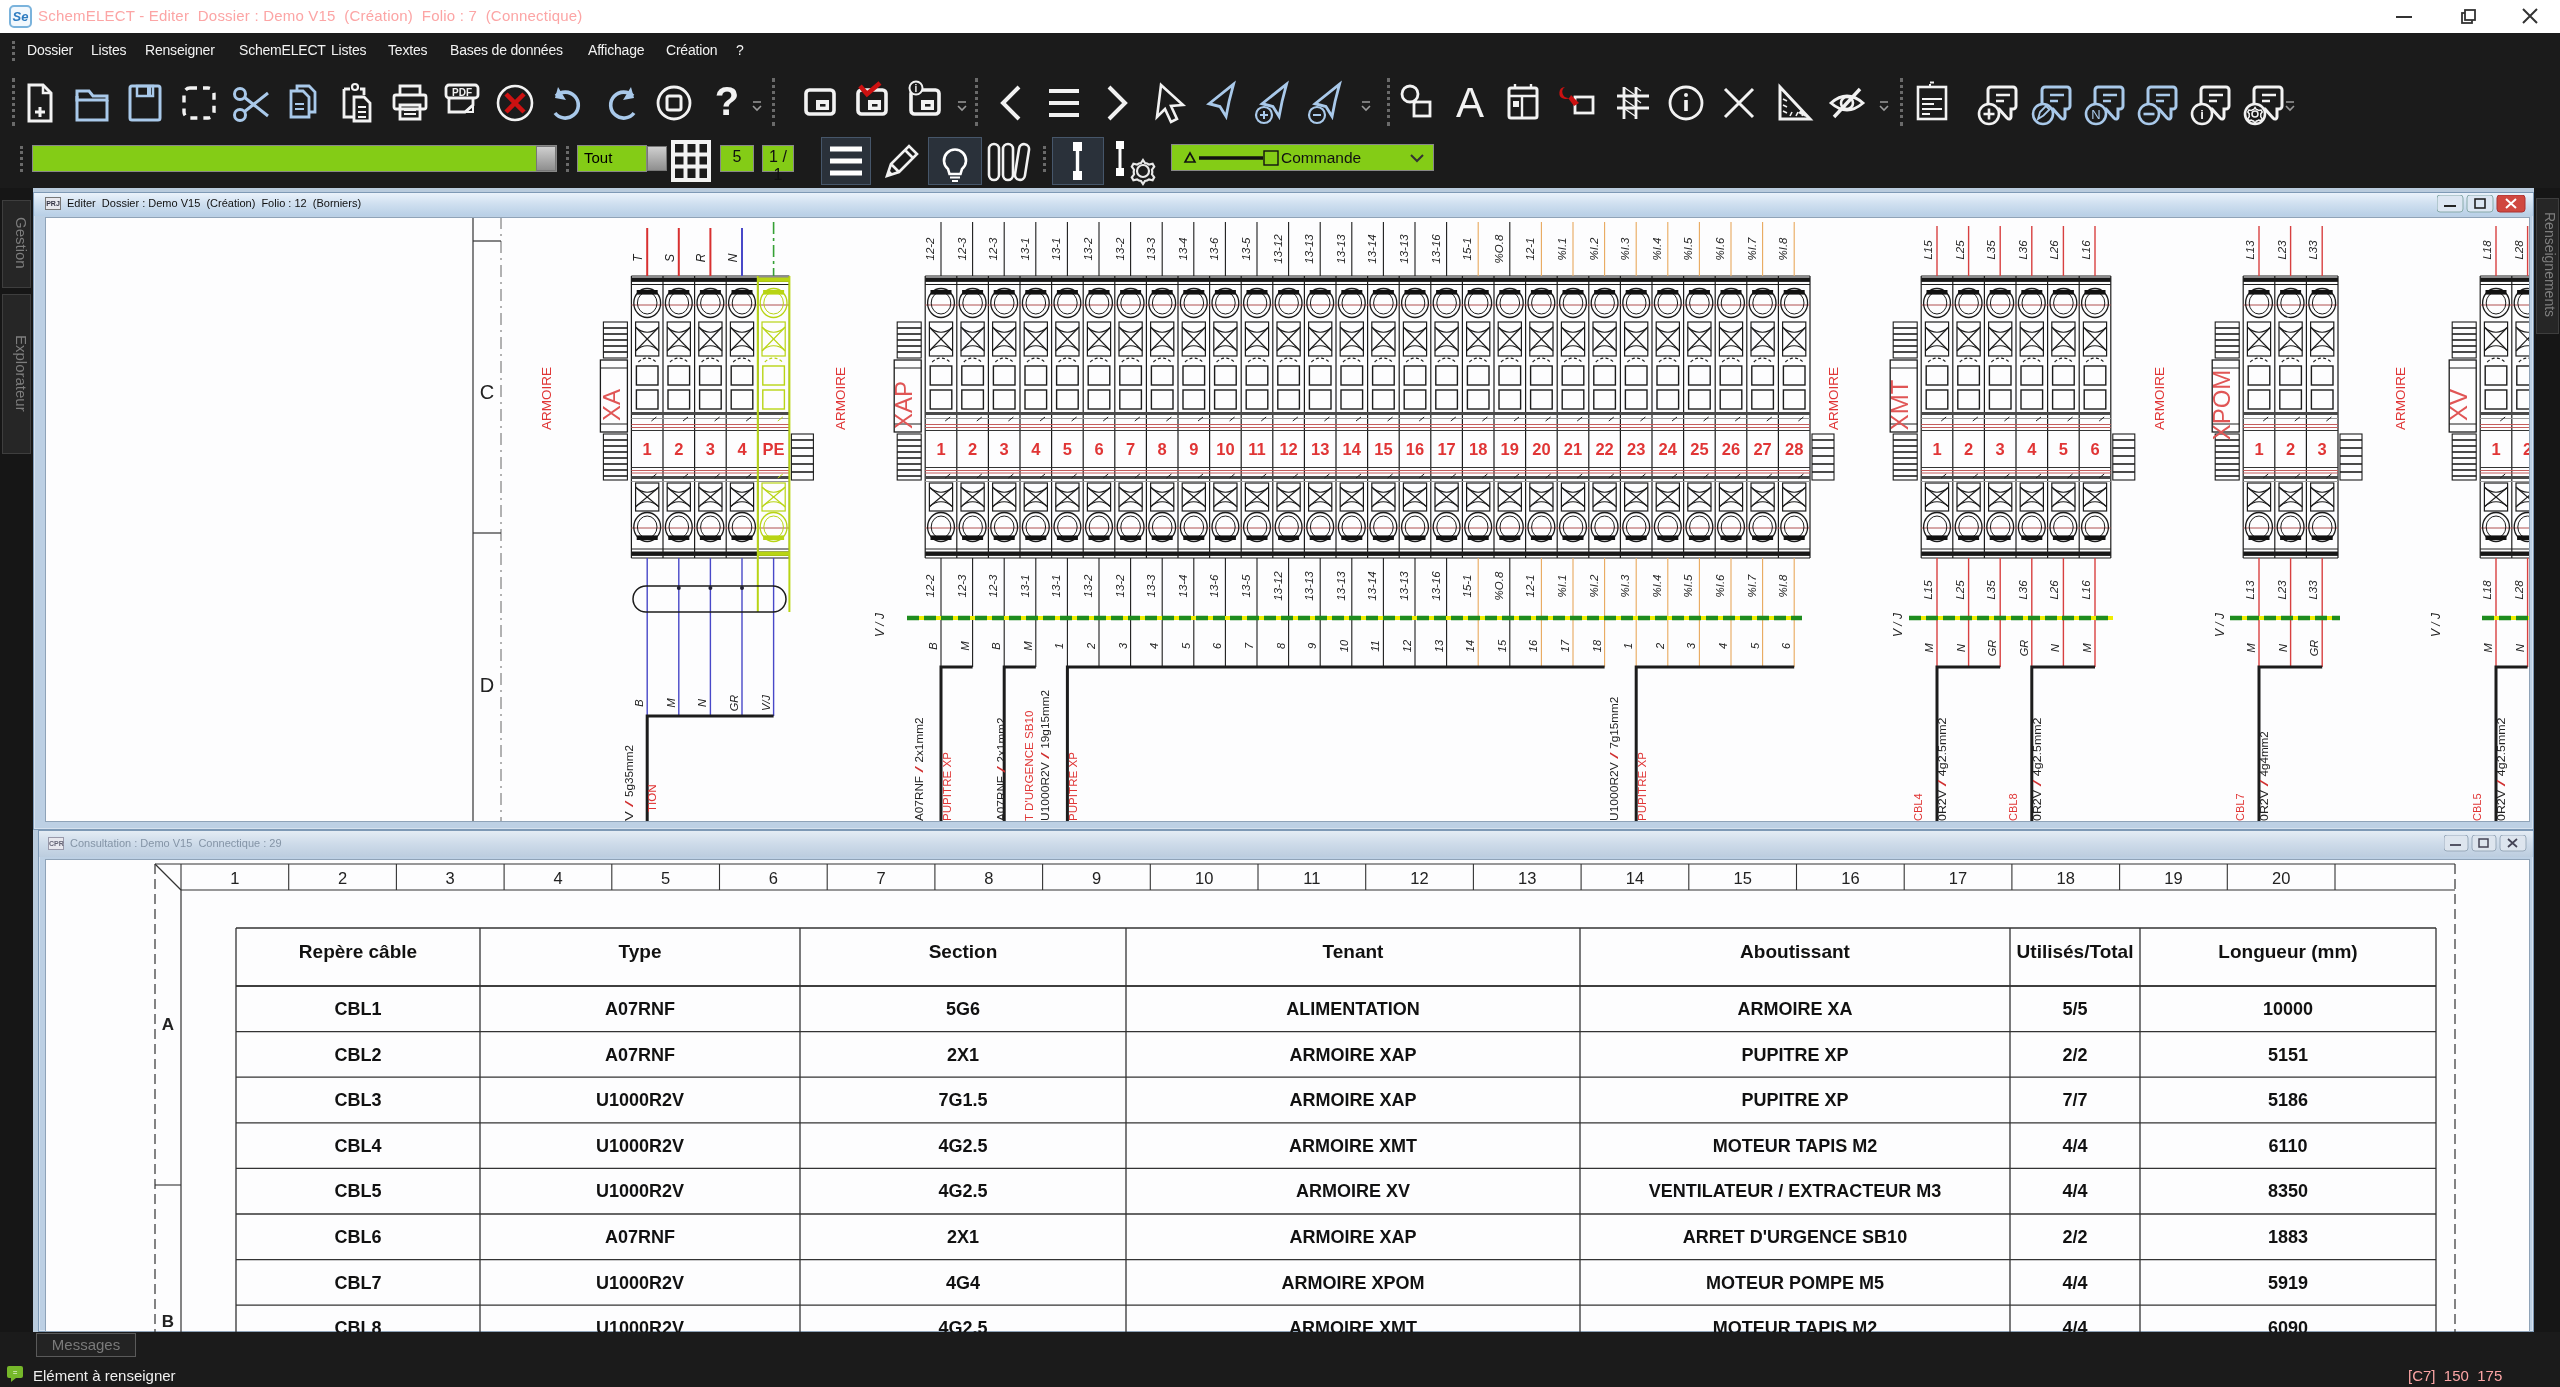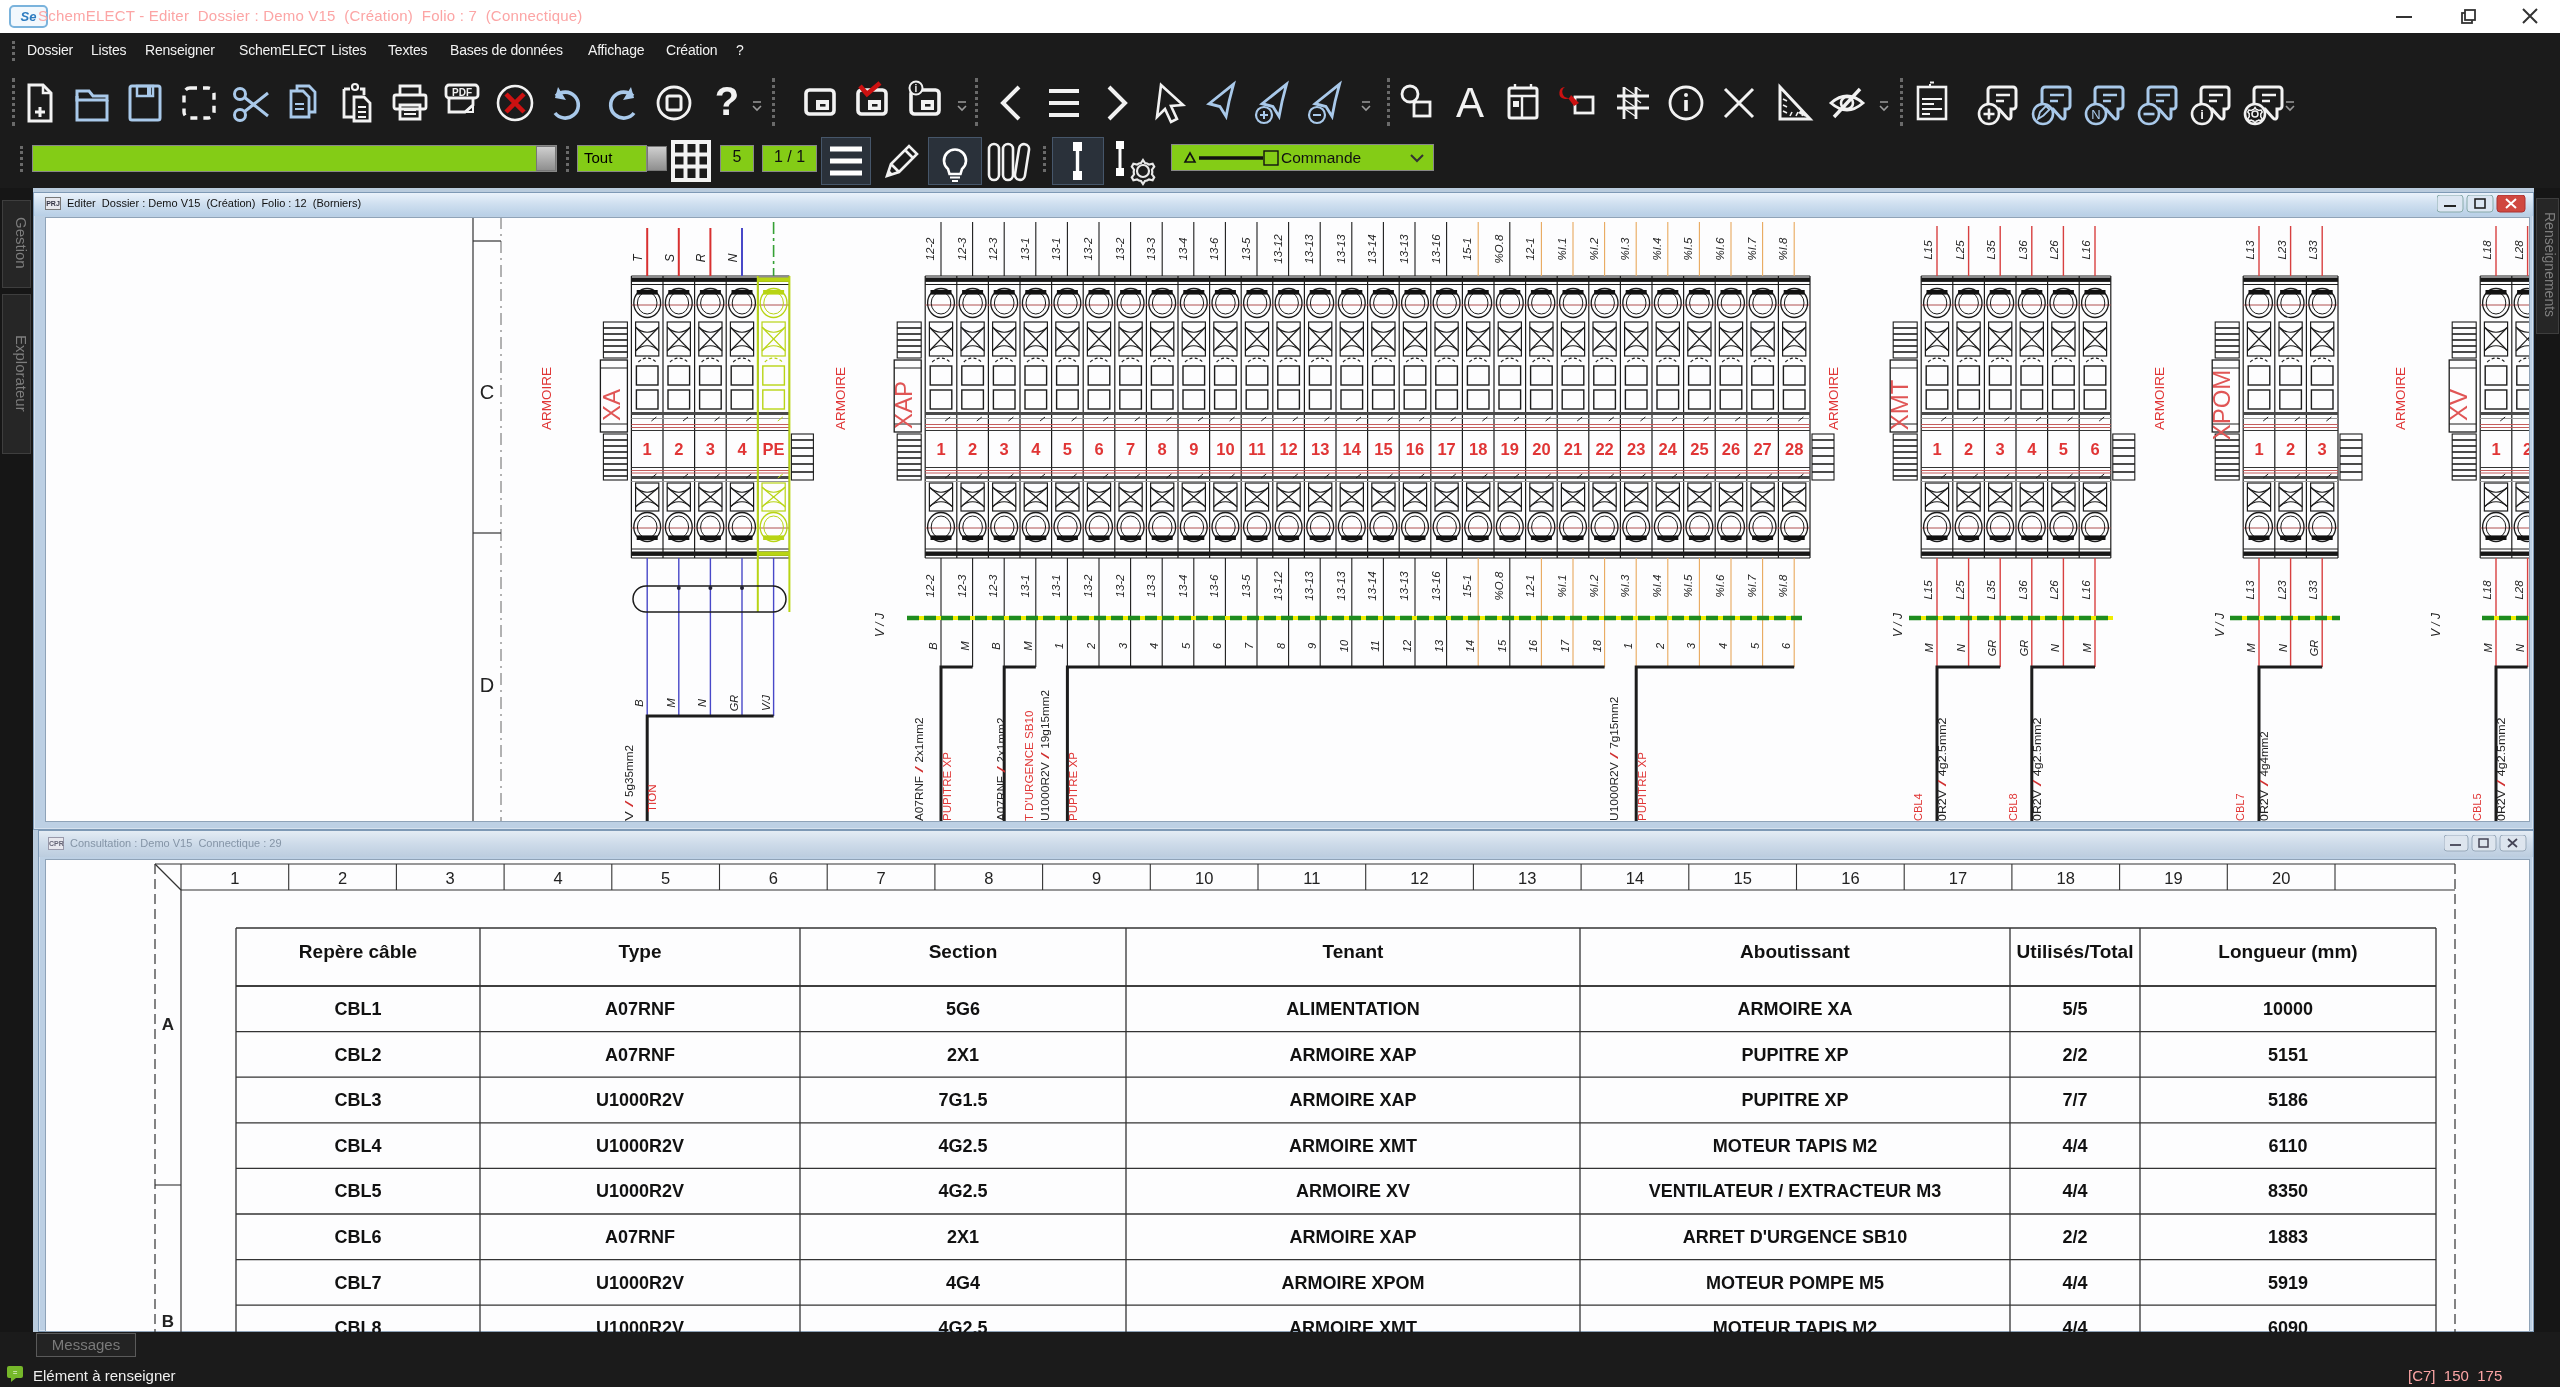--- a/index.html
+++ b/index.html
@@ -1,20 +1,20 @@
 <!DOCTYPE html>
 <html><head><meta charset="utf-8"><style>
 *{margin:0;padding:0;box-sizing:border-box}
 html,body{width:2560px;height:1387px;overflow:hidden;background:#1b1b1b;
  font-family:"Liberation Sans",sans-serif;}
 #page{position:absolute;left:0;top:0;width:2560px;height:1387px;background:#1b1b1b;}
 .abs{position:absolute;}
 #titlebar{left:0;top:0;width:2560px;height:33px;background:#fff;}
 #titletext{left:38px;top:7px;font-size:15px;color:#fca5a5;letter-spacing:0.2px;}
-#seicon{left:9px;top:5px;width:39px;height:23px;border:2px solid #7ab3dc;border-radius:5px;
+#seicon{left:9px;top:5px;width:23px;height:23px;border:2px solid #7ab3dc;border-radius:5px;
  background:#f2f8fd;color:#2e7cc0;font-weight:bold;font-style:italic;font-size:13px;text-align:center;line-height:19px;}
 #menubar{left:0;top:33px;width:2560px;height:34px;background:#1b1b1b;}
 .menu{position:absolute;top:42px;color:#f2f2f2;font-size:14px;letter-spacing:-0.2px;}
 #toolbar1{left:0;top:67px;width:2560px;height:69px;background:#1b1b1b;}
 #toolbar2{left:0;top:136px;width:2560px;height:52px;background:#1b1b1b;}
 .grip{position:absolute;width:3px;border-left:3px dotted #6a6a6a;}
 .tfield{position:absolute;background:#84cc16;border:1px solid #888;}
 .combobtn{position:absolute;background:linear-gradient(#cfcfcf,#8f8f8f);border:1px solid #777;}
 .hlbtn{position:absolute;background:#2a313a;border:1px solid #46566a;}
 #mdi{left:0;top:188px;width:2560px;height:1144px;background:#b9cbdd;}
@@ -271,21 +271,21 @@
 <div class="grip" style="left:566px;top:146px;height:26px"></div>
 <div class="tfield" style="left:32px;top:145px;width:525px;height:27px"></div>
 <div class="combobtn" style="left:536px;top:146px;width:20px;height:25px"></div>
 <div class="tfield" style="left:577px;top:145px;width:70px;height:27px;font-size:15px;padding:3px 0 0 6px">Tout</div>
 <div class="combobtn" style="left:647px;top:146px;width:20px;height:25px"></div>
 <svg class="abs" style="left:671px;top:139px" width="40" height="44">
       <rect x="2" y="3" width="36" height="38" fill="none" stroke="#f2f2f2" stroke-width="4"></rect>
       <path d="M14.5 3 v38 M26.5 3 v38 M2 15.5 h36 M2 27.5 h36" stroke="#f2f2f2" stroke-width="4"></path>
     </svg>
 <div class="tfield" style="left:720px;top:145px;width:34px;height:27px;font-size:16px;color:#111;text-align:center;padding-top:2px">5</div>
-<div class="tfield" style="left:762px;top:145px;width:55px;height:27px;font-size:16px;color:#111;text-align:center;padding-top:2px">1 / 1</div>
+<div class="tfield" style="left:762px;top:145px;width:32px;height:27px;font-size:16px;color:#111;text-align:center;padding-top:2px">1 / 1</div>
 <div class="hlbtn" style="left:821px;top:137px;width:50px;height:48px"></div>
 <svg class="abs" style="left:828px;top:144px" width="36" height="34">
       <path d="M2 5 h32 M2 17 h32 M2 29 h32" stroke="#fff" stroke-width="5"></path>
     </svg>
 <svg class="abs" style="left:879px;top:140px" width="46" height="44">
       <path d="M8 36 L12 24 L30 6 L38 14 L20 32 Z M8 36 l4 -4 M12 24 l8 8 M26 10 l8 8" fill="none" stroke="#f2f2f2" stroke-width="2.6"></path>
     </svg>
 <div class="hlbtn" style="left:928px;top:137px;width:54px;height:48px"></div>
 <svg class="abs" style="left:936px;top:139px" width="38" height="46">
       <path d="M12 30 a11 11 0 1 1 14 0 l-1.5 5 h-11 Z" fill="none" stroke="#fff" stroke-width="2.6"></path>

